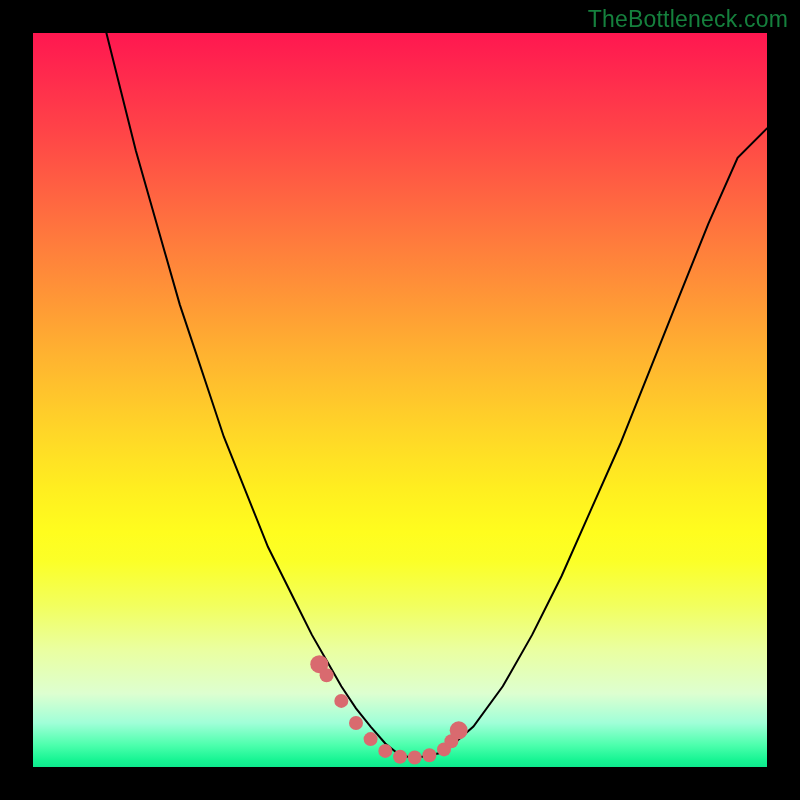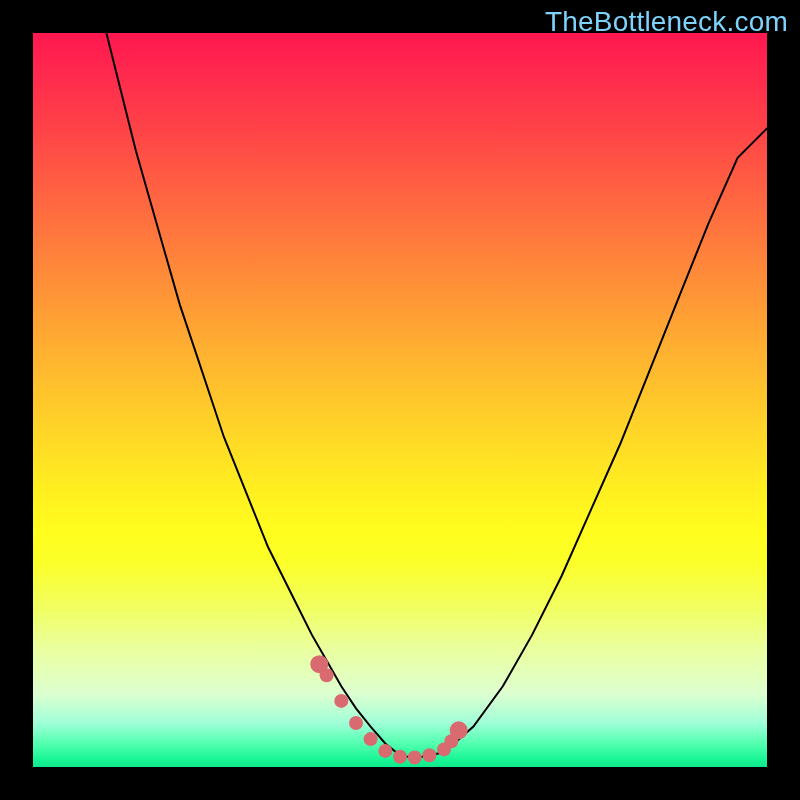--- a/index.html
+++ b/index.html
@@ -41,22 +41,22 @@
       #ddffd0 90%,
       #a0ffd8 94%,
       #4dffad 97%,
       #18f594 99%,
       #0ee98d 100%);
   }
   .watermark {
     position: absolute;
     top: 6px;
     right: 12px;
-    color: #7dd3fc;
-    font-size: 28px;
+    color: #15803d;
+    font-size: 23px;
     font-weight: 400;
     letter-spacing: 0.2px;
     z-index: 10;
   }
   svg.curve {
     position: absolute;
     left: 0;
     top: 0;
     width: 734px;
     height: 734px;

